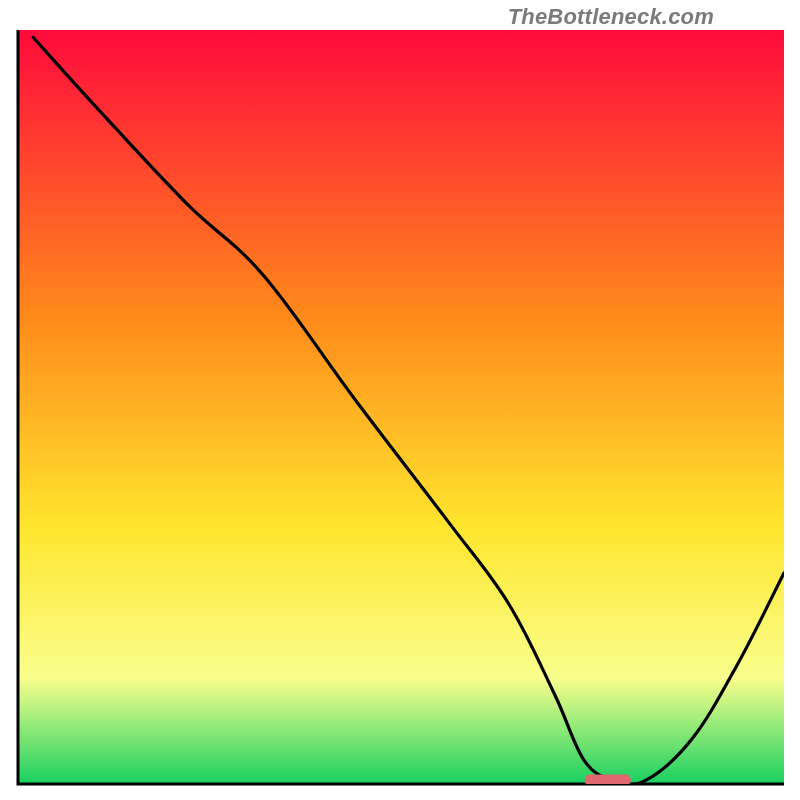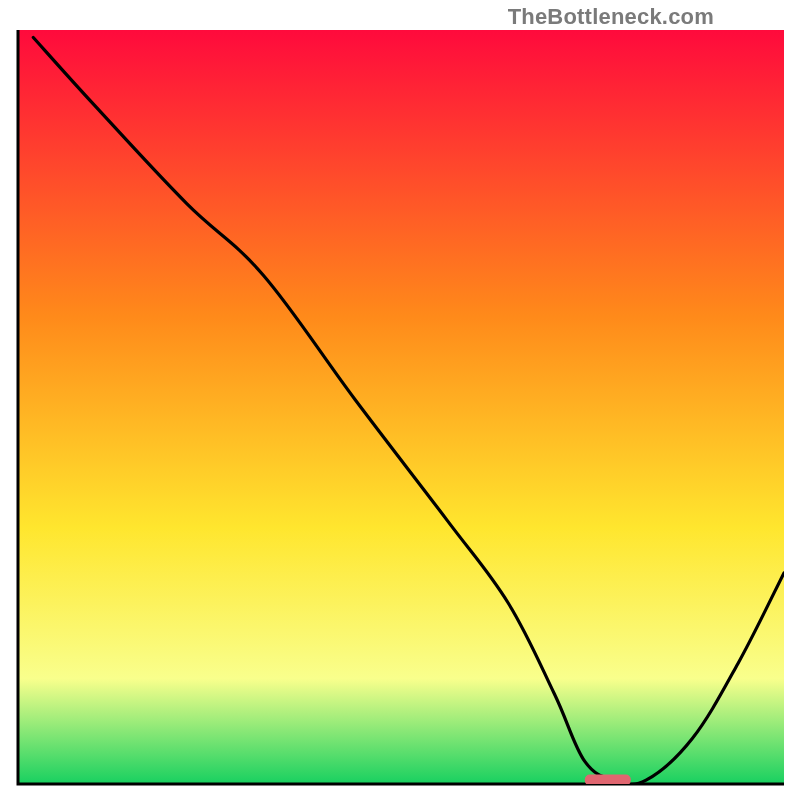--- a/index.html
+++ b/index.html
@@ -8,20 +8,21 @@
     width: 800px;
     height: 800px;
     overflow: hidden;
     background: #ffffff;
     font-family: Arial, Helvetica, sans-serif;
   }
   .stage {
     position: relative;
     width: 728px;
     height: 800px;
+    font-style: italic;
   }
   .watermark {
     position: absolute;
     top: 4px;
     right: 14px;
     font-size: 22px;
     font-weight: 600;
     color: #7a7a7a;
     letter-spacing: 0.2px;
     z-index: 5;

